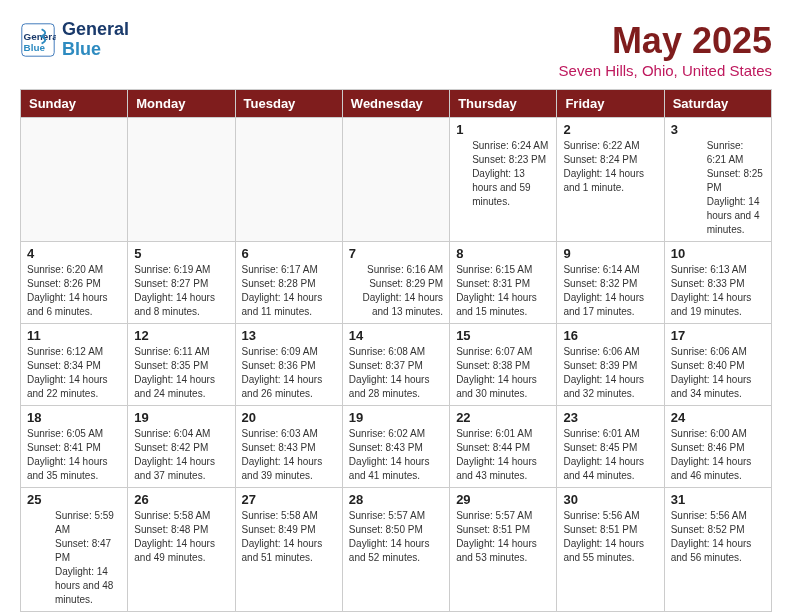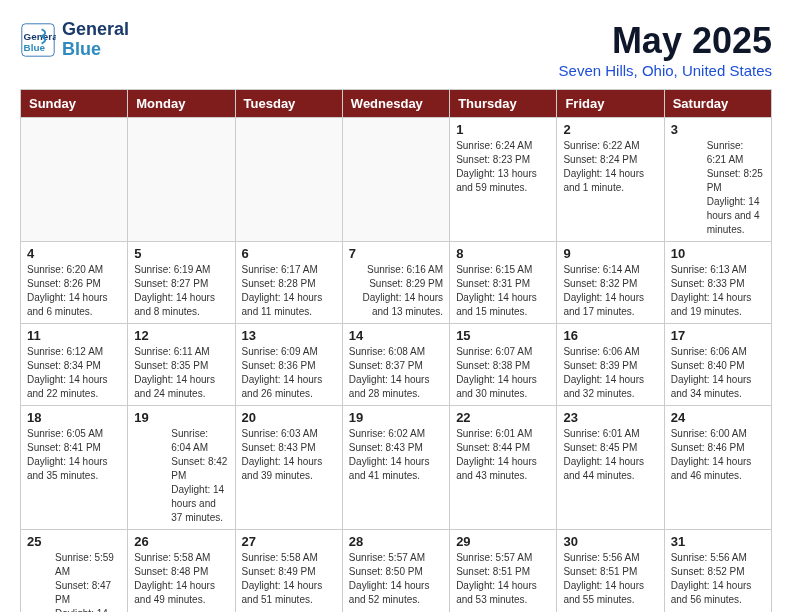--- a/index.html
+++ b/index.html
@@ -33,25 +33,25 @@
     .logo-icon {
       width: 36px;
       height: 36px;
     }
     .title-area {
       text-align: right;
     }
     .calendar-title {
       font-size: 36px;
       font-weight: bold;
-      color: #0f172a;
+      color: #7f1d1d;
     }
     .calendar-subtitle {
       font-size: 15px;
-      color: #1d4ed8;
+      color: #be185d;
     }
     .calendar {
       width: 100%;
       border-collapse: collapse;
       border: 1px solid #ccc;
     }
     .calendar th {
       background-color: #7f1d1d;
       color: #fff;
       font-size: 13px;
@@ -128,21 +128,21 @@
       </tr>
   </thead>
   <tbody id="calendar-body">
   <tr class="week-row">
         <td class="empty"></td>
         <td class="empty"></td>
         <td class="empty"></td>
         <td class="empty"></td>
         <td>
           <span class="day-number">1</span>
-          <div class="day-info" style="white-space: pre-line;">Sunrise: 6:24 AM
+          <div class="day-info" style="white-space: pre-line; margin-left: 16px;">Sunrise: 6:24 AM
 Sunset: 8:23 PM
 Daylight: 13 hours and 59 minutes.</div>
         </td>
         <td>
           <span class="day-number">2</span>
           <div class="day-info" style="white-space: pre-line;">Sunrise: 6:22 AM
 Sunset: 8:24 PM
 Daylight: 14 hours and 1 minute.</div>
         </td>
         <td>
@@ -242,21 +242,21 @@
       </tr>
       <tr class="week-row">
         <td>
           <span class="day-number">18</span>
           <div class="day-info" style="white-space: pre-line;">Sunrise: 6:05 AM
 Sunset: 8:41 PM
 Daylight: 14 hours and 35 minutes.</div>
         </td>
         <td>
           <span class="day-number">19</span>
-          <div class="day-info" style="white-space: pre-line; margin-left: 37px;">Sunrise: 6:04 AM
+          <div class="day-info" style="white-space: pre-line;">Sunrise: 6:04 AM
 Sunset: 8:42 PM
 Daylight: 14 hours and 37 minutes.</div>
         </td>
         <td>
           <span class="day-number">20</span>
           <div class="day-info" style="white-space: pre-line;">Sunrise: 6:03 AM
 Sunset: 8:43 PM
 Daylight: 14 hours and 39 minutes.</div>
         </td>
         <td>

